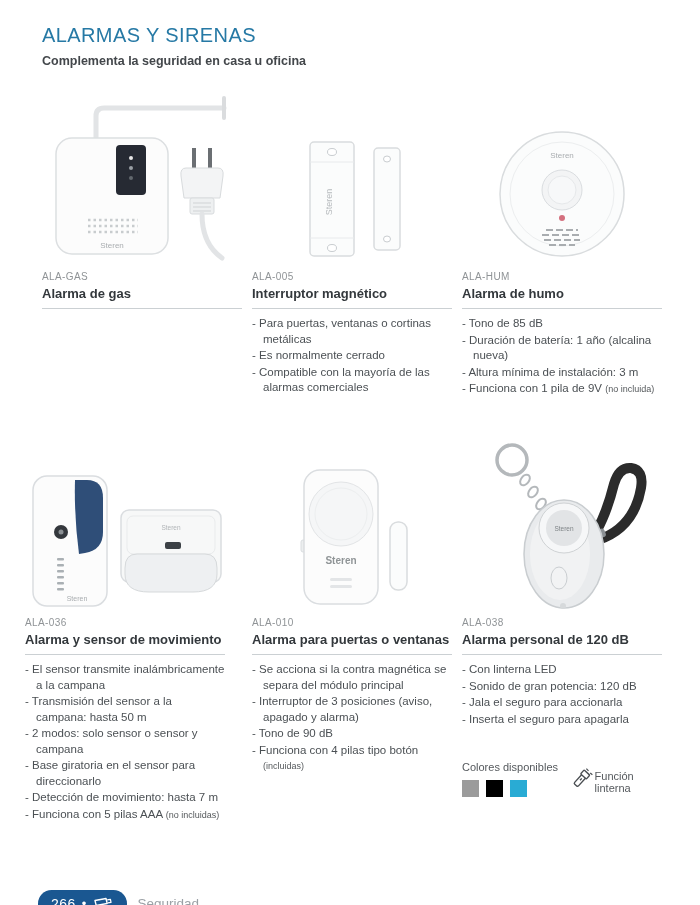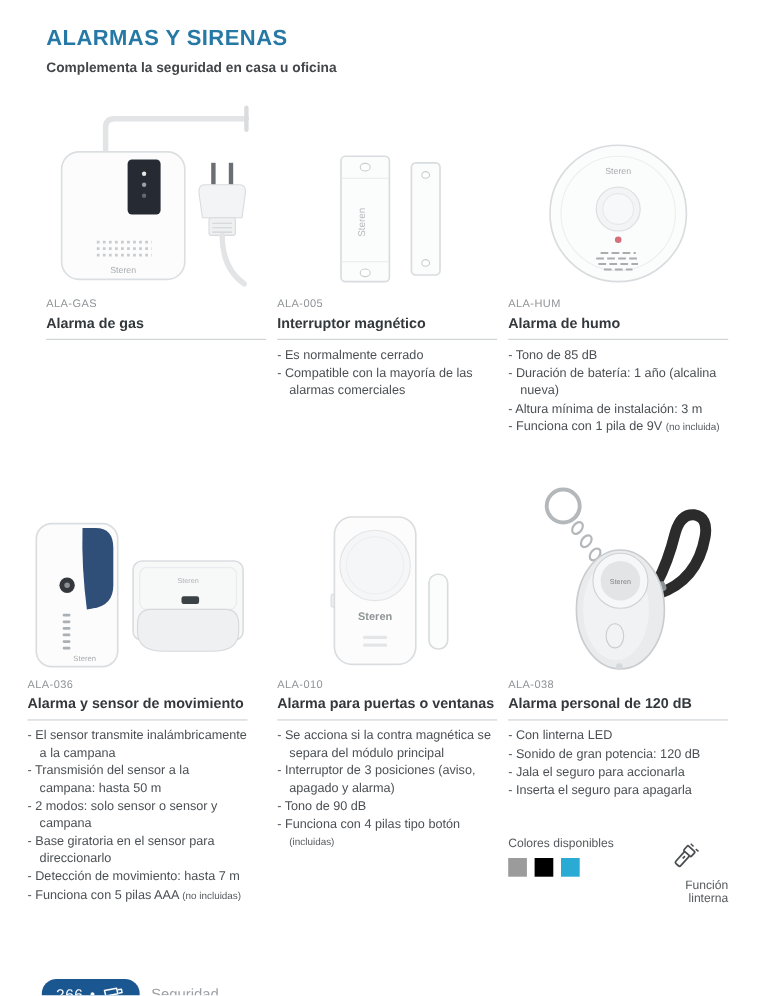--- a/index.html
+++ b/index.html
@@ -1,20 +1,20 @@
 <!DOCTYPE html>
 <html><head>
 <meta charset="utf-8">
 <style>
   * { margin:0; padding:0; box-sizing:border-box; }
   html,body { width:700px; height:905px; background:#ffffff; font-family:"Liberation Sans", sans-serif; }
   .page { position:relative; width:700px; height:905px; background:#fff; overflow:hidden; }
 
   .header { position:absolute; left:42px; top:24px; }
-  .title { font-size:20px; font-weight:700; color:#2679a5; letter-spacing:0.4px; }
+  .title { font-size:20px; font-weight:400; color:#2679a5; letter-spacing:0.4px; }
   .subtitle { font-size:12.5px; font-weight:700; color:#43474b; margin-top:7px; }
 
   .card { position:absolute; width:200px; }
   .card1 { left:42px;  top:86px; }
   .card2 { left:252px; top:86px; }
   .card3 { left:462px; top:86px; }
   .card4 { left:25px;  top:438px; }
   .card5 { left:252px; top:438px; }
   .card6 { left:462px; top:438px; }
 
@@ -29,21 +29,21 @@
   ul.features { list-style:none; }
   ul.features li { font-size:11.5px; line-height:15.5px; color:#4b5054; padding-left:11px; text-indent:-11px; margin-bottom:1px; }
   ul.features li::before { content:"- "; }
   ul.features .note { font-size:9px; color:#55595c; }
 
   .extras { display:flex; margin-top:34px; align-items:flex-start; }
   .colors-block { width:112px; }
   .colors-label, .flash-label { font-size:11px; color:#55595d; }
   .swatch-row { display:flex; margin-top:7px; }
   .swatch { width:17px; height:17px; margin-right:7px; }
-  .flash-block { margin-left:12px; margin-top:4px; display:flex; flex-direction:column; align-items:center;text-align:right; }
+  .flash-block { margin-left:12px; margin-top:4px; display:flex; flex-direction:row; align-items:center; }
   .flash-block svg { margin-bottom:6px; }
 
   .footer { position:absolute; left:38px; top:890px; display:flex; align-items:center; }
   .page-pill { background:#1a5791; border-radius:15px; height:27px; padding:0 13px; display:flex; align-items:center; color:#fff; font-size:14px; }
   .page-pill .num { letter-spacing:0.5px; }
   .page-pill .dot { margin:0 6px; font-size:13px; }
   .footer-category { margin-left:10px; font-size:13.5px; color:#9ba1a6; }
 
   svg text { font-family:"Liberation Sans", sans-serif; }
 </style>
@@ -97,20 +97,21 @@
         <text x="80" y="66" font-size="9" fill="#b6babd" text-anchor="middle" transform="rotate(-90 80 66)">Steren</text>
         <rect x="122" y="12" width="26" height="102" rx="4" fill="#fbfcfc" stroke="#d9dcde" stroke-width="1.5"></rect>
         <ellipse cx="135" cy="23" rx="3.5" ry="3" fill="#ffffff" stroke="#c9cdd0"></ellipse>
         <ellipse cx="135" cy="103" rx="3.5" ry="3" fill="#ffffff" stroke="#c9cdd0"></ellipse>
       </svg>
     </div>
     <div class="code">ALA-005</div>
     <div class="pname">Interruptor magnético</div>
     <hr class="rule">
     <ul class="features">
+        <li>Para puertas, ventanas o cortinas metálicas</li>
         <li>Es normalmente cerrado</li>
         <li>Compatible con la mayoría de las alarmas comerciales</li>
       </ul>
   </div>
 
   <div class="card card3 row1">
     <div class="product-image">
       <svg width="200" height="134" viewBox="0 0 200 134">
         <circle cx="100" cy="66" r="62" fill="#fbfcfc" stroke="#d9dcde" stroke-width="1.5"></circle>
         <circle cx="100" cy="66" r="52" fill="none" stroke="#eceeef"></circle>

